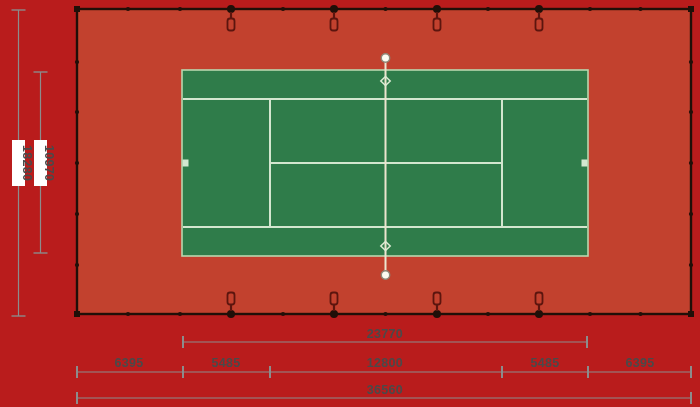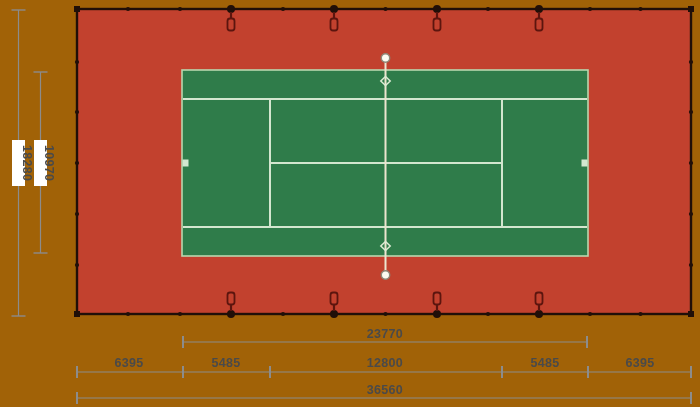--- a/index.html
+++ b/index.html
@@ -1,20 +1,20 @@
 <!DOCTYPE html>
 <html style="--surround-red: #c2412e; --court-green: #2f7c4a; --court-line: #d3e7cf; --court-border: #b9d8ae; --net-line: #ece5cf; --edge-black: #200f08; --tag-outline: #5c150e; --dim-line: #8c8c8c; --dim-text: #4a4a4a;"><head>
 <meta charset="utf-8">
 <style>
   html, body { margin: 0; padding: 0; background: #ffffff; }
   .canvas {
     position: relative;
     width: 700px;
     height: 407px;
-    background: #a16207;
+    background: #b91c1c;
     overflow: hidden;
     font-family: "Liberation Sans", sans-serif;
     text-align: center;
   }
   svg { display: block; }
 
   .surround-rect {
     fill: var(--surround-red, #c2412e);
     stroke: var(--edge-black, #2b140c);
     stroke-width: 2.4;

